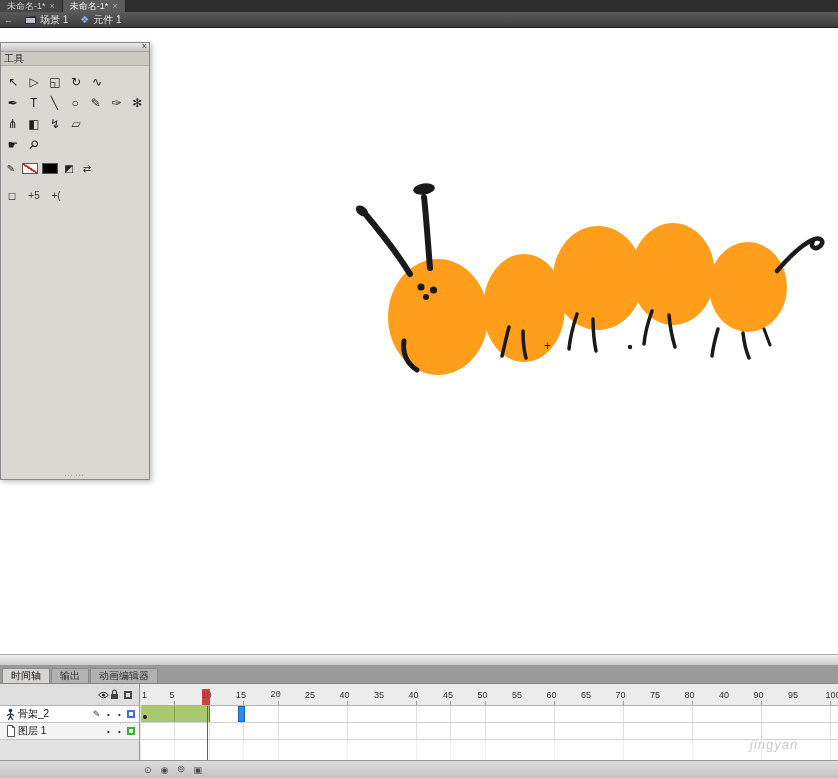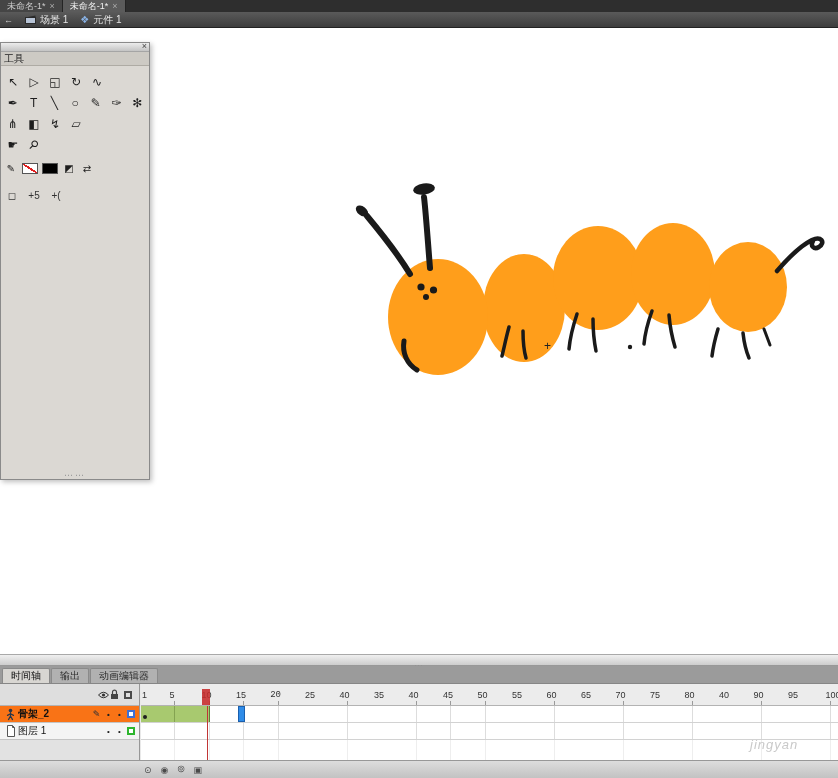--- a/index.html
+++ b/index.html
@@ -52,21 +52,21 @@
   .tl-tabs{height:18px;background:#9b9b9b;display:flex;align-items:flex-end;gap:1px;padding-left:2px;border-bottom:1px solid #868686;}
   .tl-tab{height:15px;display:flex;align-items:center;padding:0 8px;background:#b1b1b1;color:#2c2c2c;border:1px solid #8a8a8a;border-bottom:none;border-radius:2px 2px 0 0;font-size:10px;}
   .tl-tab.active{background:#d8d6d2;color:#101010;}
   .tl-body{position:absolute;top:18px;left:0;right:0;bottom:0;background:#e9e9e9;}
   .layer-panel{position:absolute;left:0;top:0;width:140px;bottom:18px;background:#e2e2e2;border-right:1px solid #979797;}
   .layer-header{height:22px;background:#dedede;border-bottom:1px solid #b3b3b3;display:flex;align-items:center;justify-content:flex-end;padding-right:4px;}
   .hdr-col{width:11px;display:flex;justify-content:center;align-items:center;}
   .hdr-box{width:8px;height:8px;border:2px solid #4a4a4a;background:transparent;}
   .hdr-sw{width:15px;display:flex;justify-content:center;}
   .layer-row{height:17px;display:flex;align-items:center;border-bottom:1px solid #c4c4c4;padding-left:3px;background:#f4f4f4;color:#111;}
-  .layer-row.selected{background:#f97316;font-weight:bold;}
+  .layer-row.selected{background:#ffffff;}
   .layer-icon{width:15px;display:flex;justify-content:center;}
   .layer-name{flex:1;font-size:10px;white-space:nowrap;overflow:hidden;}
   .pencil-ind{width:13px;text-align:center;font-size:9px;color:#1c2a3a;}
   .dotcol{width:11px;text-align:center;font-size:8px;color:#222;}
   .outline-swatch{width:8px;height:8px;border:2px solid #000;background:#fff;margin:0 4px 0 2px;}
   .frames-panel{position:absolute;left:141px;right:0;top:0;bottom:18px;background:#ffffff;overflow:hidden;}
   .frames-header{height:22px;background:#ececec;border-bottom:1px solid #b3b3b3;position:relative;}
   .ruler-num{position:absolute;bottom:5px;transform:translateX(-50%);font-size:9px;color:#333;}
   .ruler-ticks{position:absolute;bottom:0;left:0;right:0;height:4px;background:repeating-linear-gradient(90deg,transparent 0,transparent 33.5px,#9a9a9a 33.5px,#9a9a9a 34.5px);}
   .playhead-marker{position:absolute;top:5px;bottom:0;width:8px;background:rgba(198,42,42,.88);z-index:4;}

